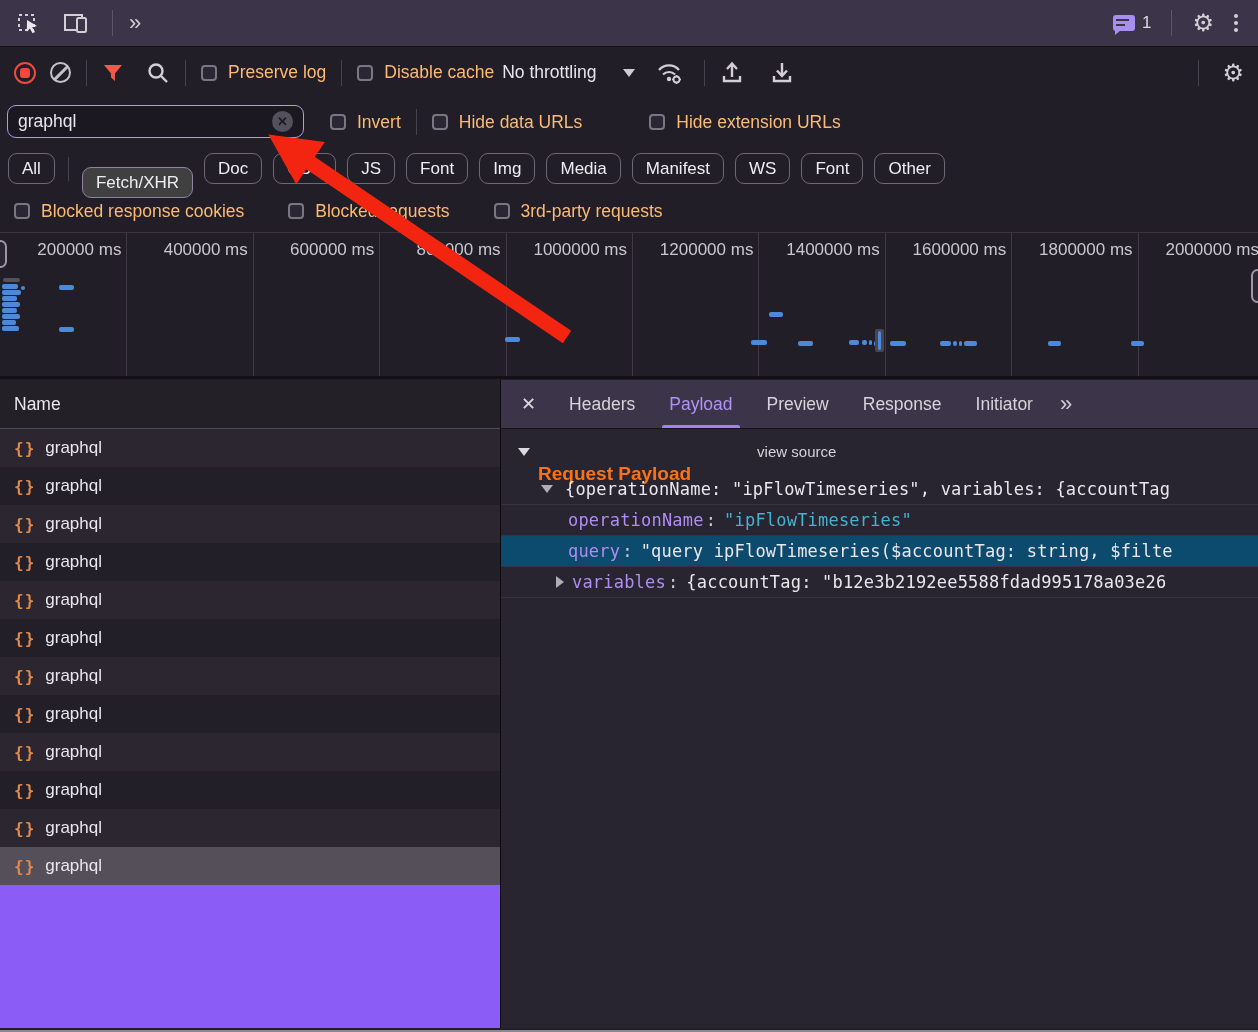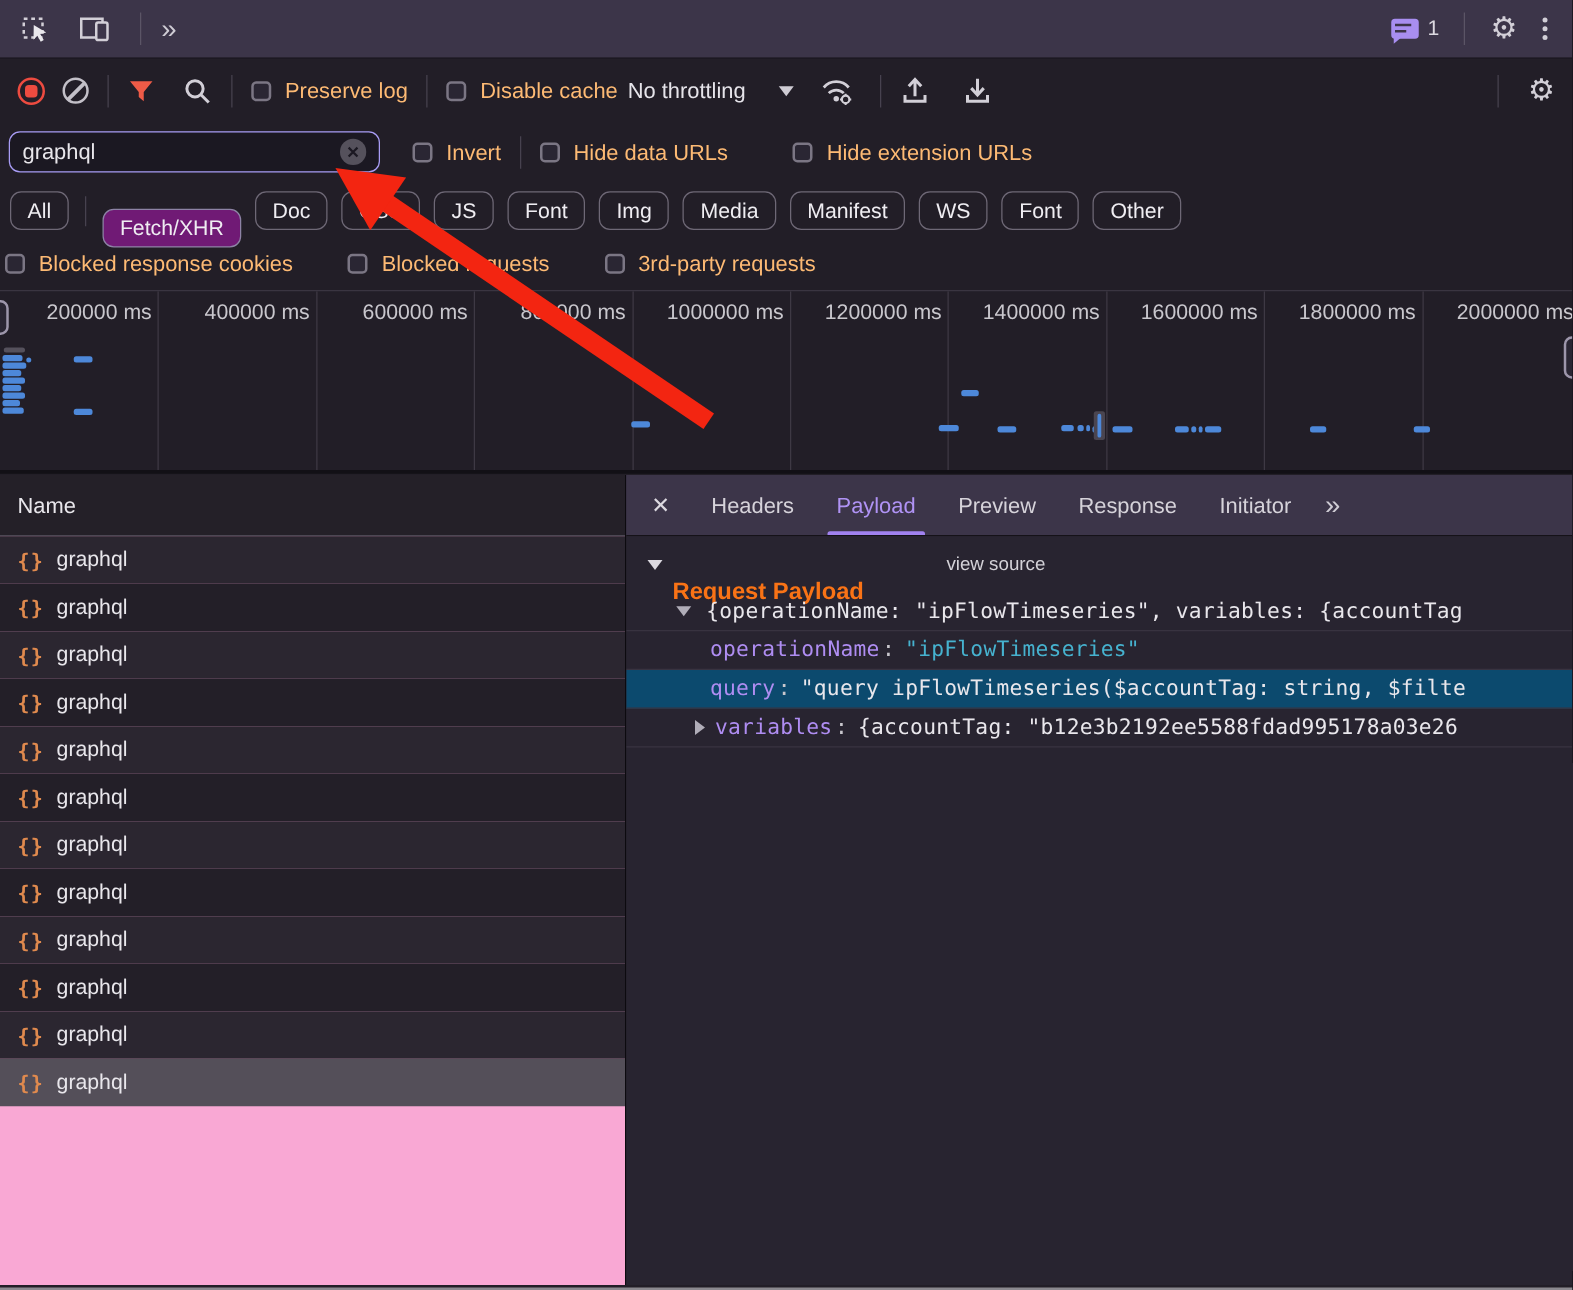--- a/index.html
+++ b/index.html
@@ -55,35 +55,35 @@
   .filter-input input { flex:1; background:transparent; border:none; outline:none;
     color:#e8e6eb; font-size:17.5px; font-family:"Liberation Sans", sans-serif; }
   .clear-x { width:21px; height:21px; border-radius:50%; background:#55515c; color:#1b1822;
     font-size:13px; display:flex; align-items:center; justify-content:center; font-weight:bold; }
   .filter-opts { position:absolute; left:330px; top:0; height:50px; display:flex; align-items:center; }
   
   .chiprow { position:absolute; left:0; top:147px; width:1258px; height:43px;
     display:flex; align-items:center; padding-left:8px; gap:11px; }
   .chip { height:31px; border:1.5px solid #6e6876; border-radius:9px; padding:0 13px;
     display:flex; align-items:center; font-size:17px; color:#efedf2; background:transparent; }
-  .chip.active { background:#701a75; border-color:#8d83a5;margin-top:28px; }
+  .chip.active { background:#404040; border-color:#8d83a5;margin-top:28px; }
   .chip-div { width:1px; height:24px; background:#47424f; margin:0 2px; }
   
   .blockedrow { position:absolute; left:0; top:190px; width:1144px; height:42px;
-    display:flex; align-items:center; gap:44px; padding-left:4px; }
+    display:flex; align-items:center; gap:44px; padding-left:14px; }
   
   .timeline { position:absolute; left:0; top:232px; width:1258px; height:147px;
     background:#221e27; border-top:1px solid #3a3541; border-bottom:3px solid #121016; overflow:hidden; }
   .gridline { position:absolute; top:0; bottom:0; width:1px; background:#3e3944; }
   .tick-label { position:absolute; top:7px; width:150px; text-align:right;
     font-size:17px; color:#c9c7cd; }
   .tbar { position:absolute; border-radius:2px; }
   .pill { position:absolute; border:2px solid #9d96ab; border-radius:8px; background:#2a2633; }
   
-  .leftpanel { position:absolute; left:0; top:380px; width:500px; bottom:2px; background:#f9a8d4; }
+  .leftpanel { position:absolute; left:0; top:380px; width:500px; bottom:2px; background:#8b5cf6; }
   .lp-header { height:49px; border-bottom:1px solid #4d4854; display:flex; align-items:center;
     padding-left:14px; font-size:17.5px; color:#e9e7ec; background:#242028; }
   .req-row { height:38px; display:flex; align-items:center; padding-left:14px; gap:10px;
     font-size:17px; color:#e9e7ec; }
   .req-row.odd { background:#2b2630; }
   .req-row.even { background:#231f28; }
   .req-row.selected { background:#544f59; }
   .braces { font-family:"DejaVu Sans Mono", monospace; font-weight:bold; color:#e08a4e;
     font-size:16px; letter-spacing:1px; }
   .panel-div { position:absolute; left:500px; top:380px; bottom:2px; width:1px; background:#0c0a0f; }
@@ -232,21 +232,21 @@
     <div class="filter-opts">
       <div class="cb-item">
         <span class="cb"></span>
         <span>Invert</span>
       </div>
       <div class="sep-v"></div>
       <div class="cb-item">
         <span class="cb"></span>
         <span>Hide data URLs</span>
       </div>
-      <div class="cb-item" style="margin-left:28px;padding-left:24px;">
+      <div class="cb-item" style="margin-left:43px;padding-left:24px;">
         <span class="cb"></span>
         <span>Hide extension URLs</span>
       </div>
     </div>
   </div>
 
   <div class="chiprow" id="chips">
       <div class="chip">All</div>
       <div class="chip-div"></div>
       <div class="chip active">Fetch/XHR</div>

